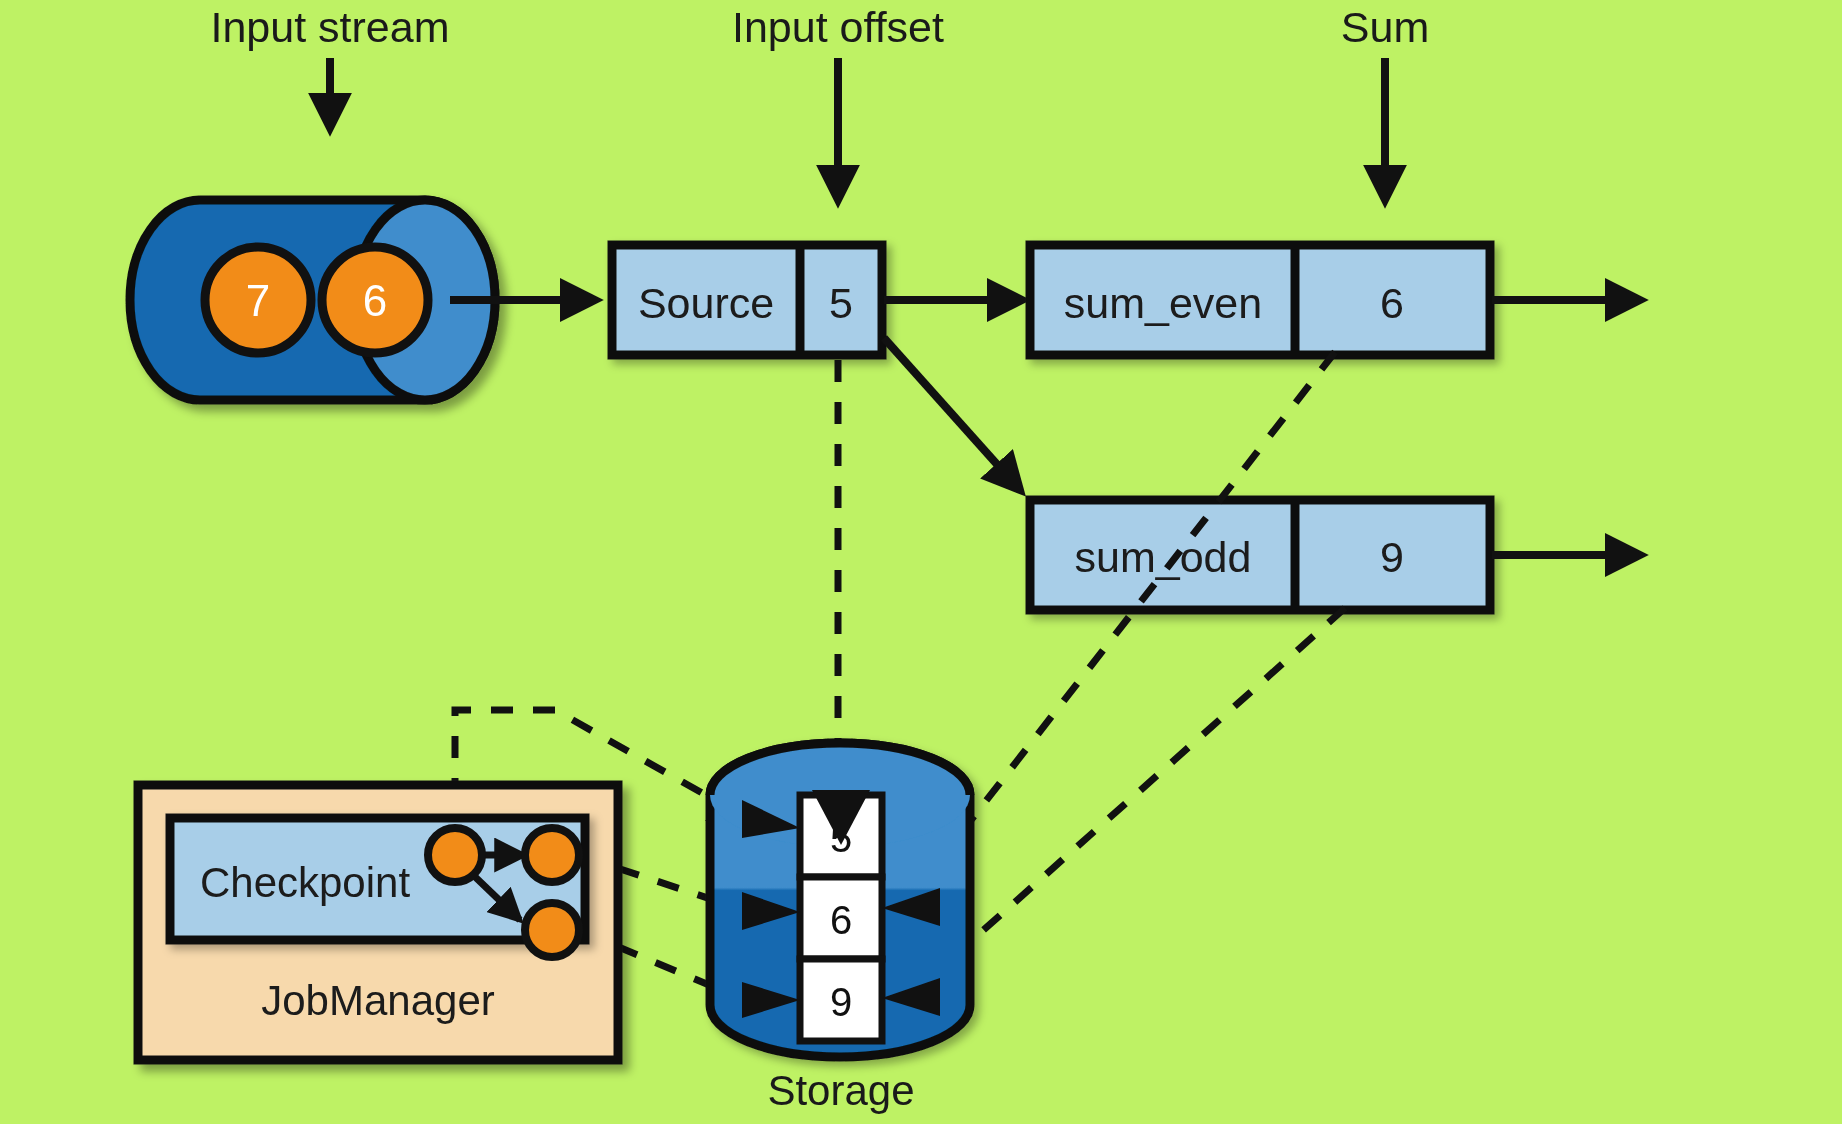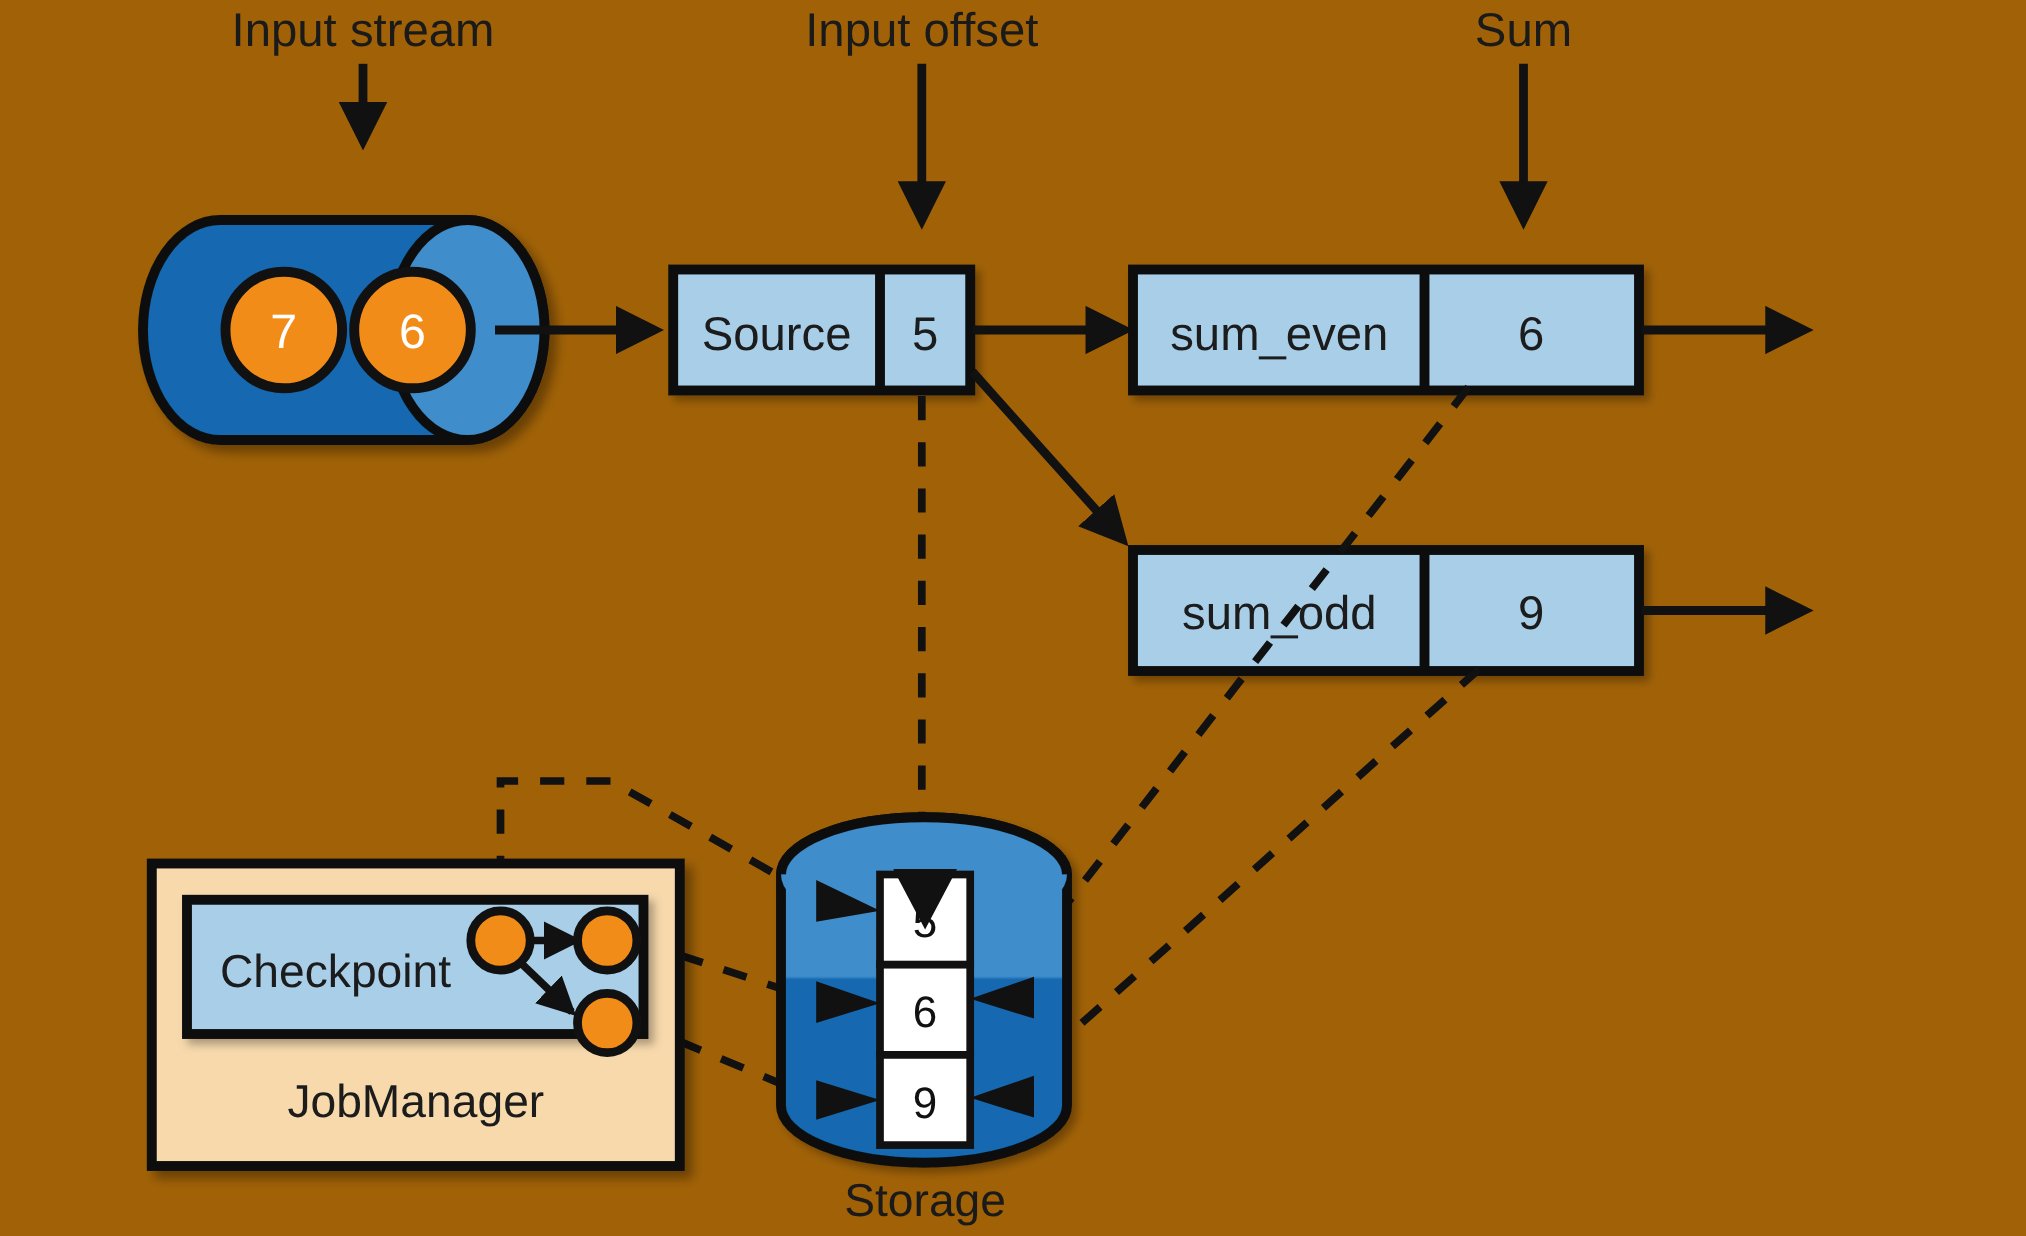--- a/index.html
+++ b/index.html
@@ -10,21 +10,21 @@
   body {
     width: 1842px;
     height: 1124px;
     font-family: "Liberation Sans", sans-serif;
     overflow: hidden;
   }
   #stage {
     position: relative;
     width: 1842px;
     height: 1124px;
-    background: #a16207;
+    background: #bef264;
   }
   svg.diagram {
     position: absolute;
     left: 0;
     top: 0;
     width: 1842px;
     height: 1124px;
   }
   text {
     font-family: "Liberation Sans", sans-serif;

